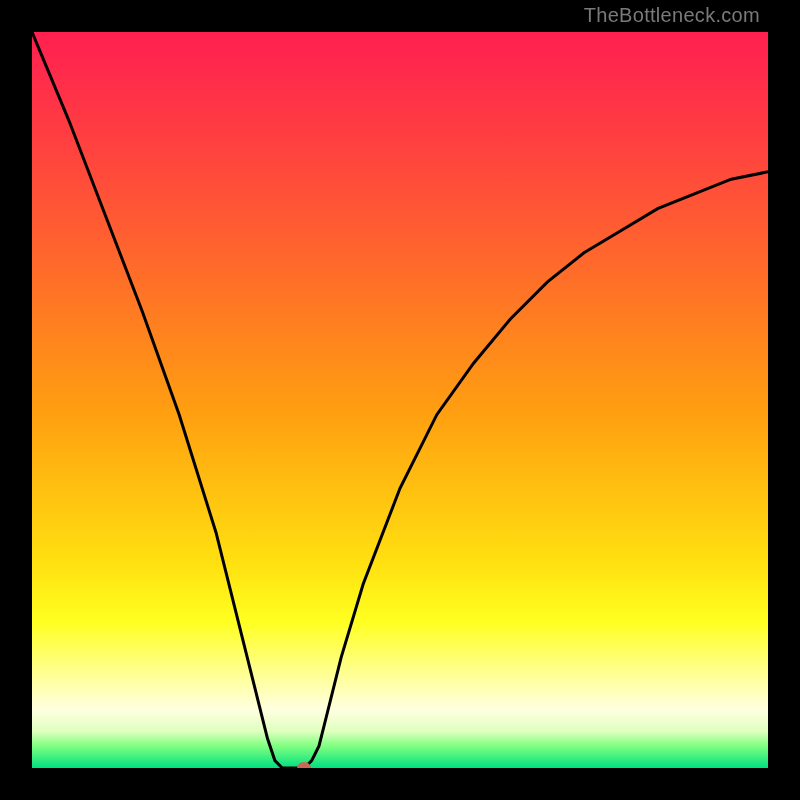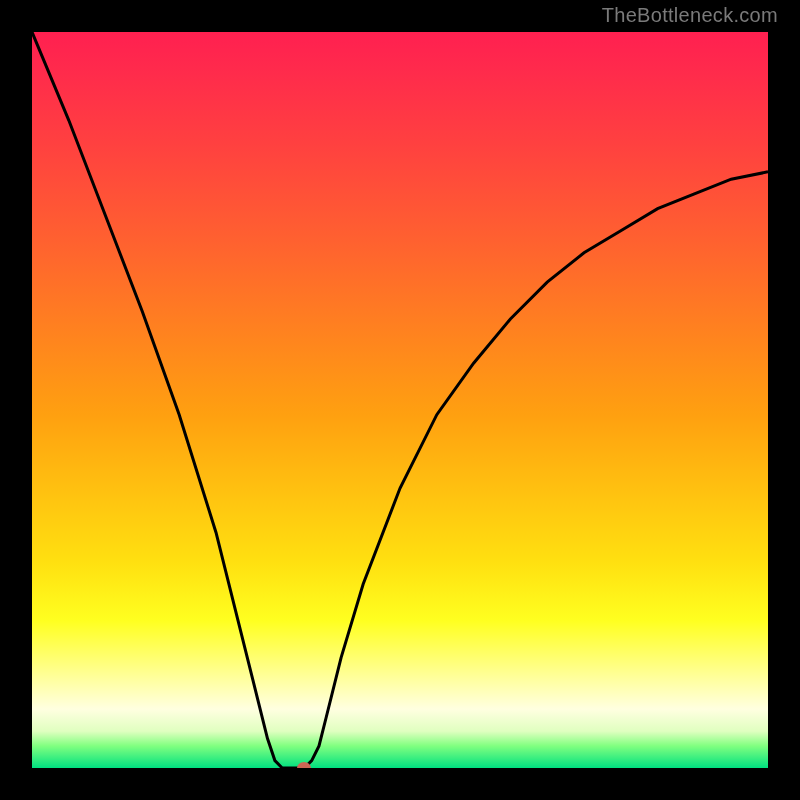--- a/index.html
+++ b/index.html
@@ -45,21 +45,21 @@
   .curve-svg {
     position: absolute;
     top: 0;
     left: 0;
     width: 100%;
     height: 100%;
   }
   .watermark {
     position: absolute;
     top: 4px;
-    right: 22px;
+    right: 40px;
     color: #7a7a7a;
     font-size: 20px;
     font-family: Arial, sans-serif;
     letter-spacing: 0.3px;
     z-index: 10;
   }
   .marker {
     position: absolute;
     width: 14px;
     height: 12px;

